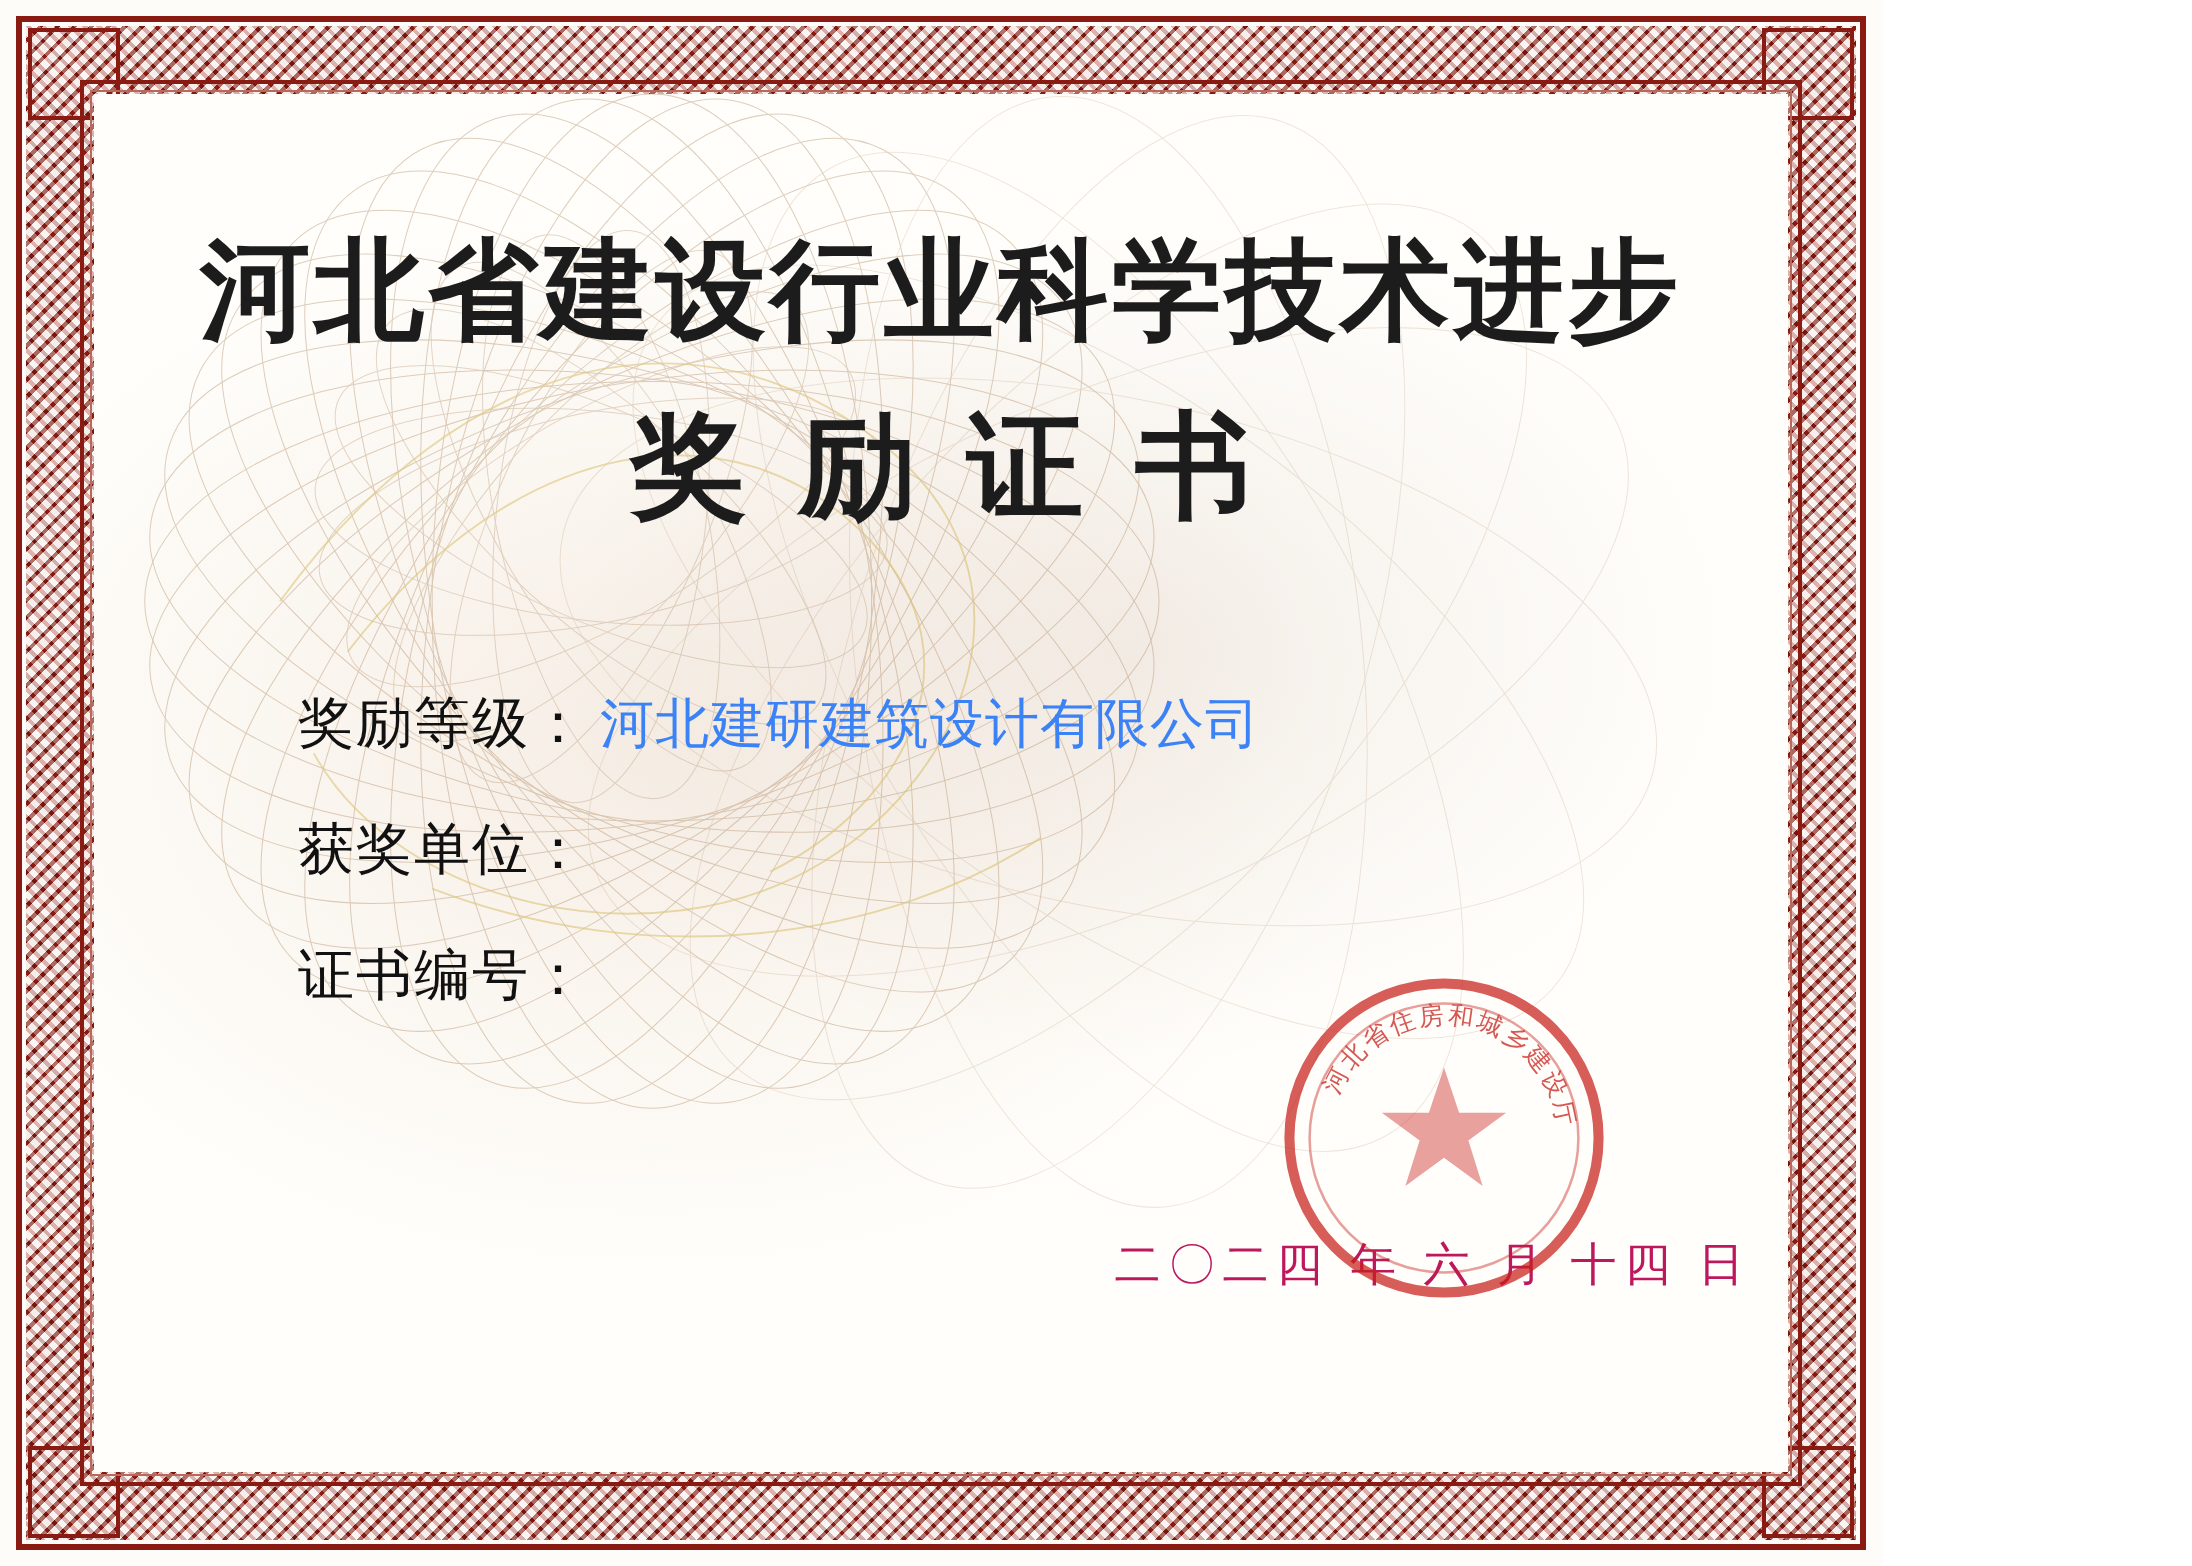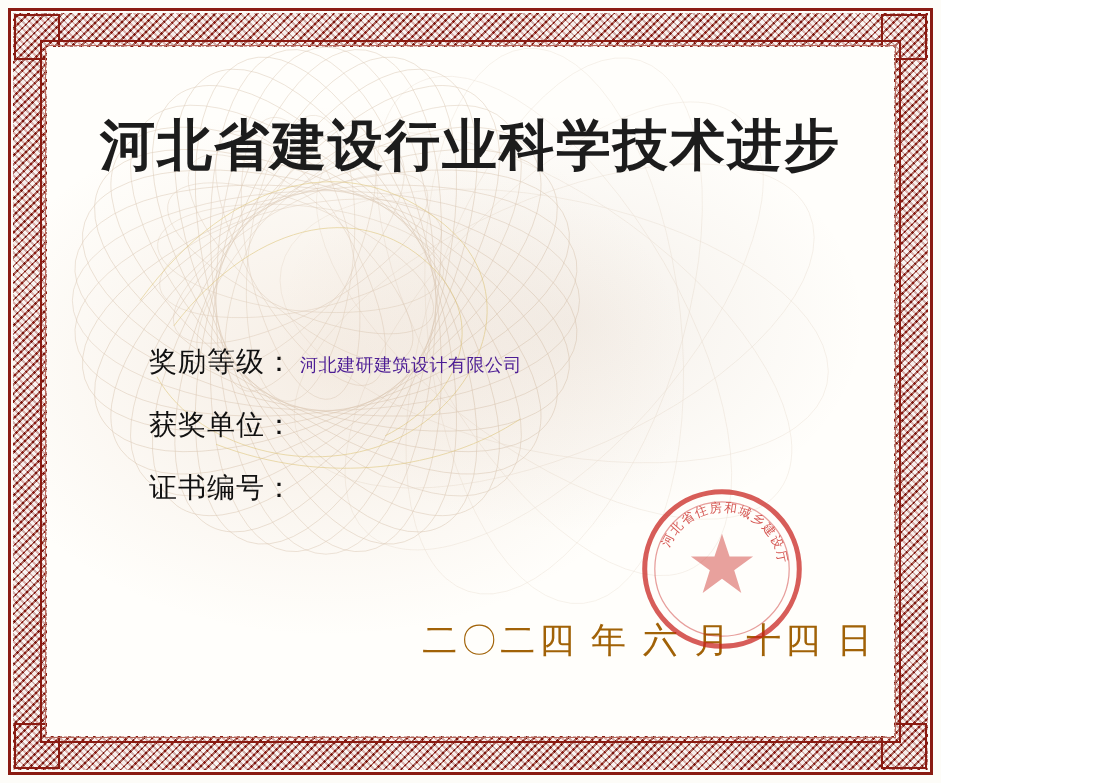--- a/index.html
+++ b/index.html
@@ -142,36 +142,36 @@
     font-size: 28px;
     color: #111;
     white-space: nowrap;
   }
   .field-label {
     font-size: 28px;
     color: #111;
     letter-spacing: 1px;
   }
   .field-value {
-    font-size: 18px;
-    color: #4c1d95;
+    font-size: 27px;
+    color: #3b82f6;
     margin-left: 6px;
     letter-spacing: 0.5px;
   }
   .field-value.numeric {
     font-family: "Liberation Serif", "DejaVu Serif", serif;
     letter-spacing: 1px;
   }
 
   .date-line {
     position: absolute;
     right: 18px;
     top: 570px;
-    font-size: 35px;
-    color: #a16207;
+    font-size: 23px;
+    color: #be185d;
     letter-spacing: 4px;
     white-space: nowrap;
   }
 
   
   .seal {
     position: absolute;
     left: 638px;
     top: 485px;
     width: 168px;
@@ -245,20 +245,21 @@
         <path d="M110,300 C220,150 360,120 470,210 C560,285 520,400 430,455 C330,515 180,480 130,390"></path>
         <path d="M150,330 C250,200 380,180 460,265 C525,335 480,420 400,460"></path>
         <path d="M200,470 C330,520 470,500 560,440"></path>
       </g>
     </svg>
   </div>
 
   <div class="content">
 
     <div class="title-main">河北省建设行业科学技术进步</div>
+    <div class="title-sub">奖励证书</div>
 
     <div class="fields">
 
       <div class="field-row">
         <span class="field-label">奖励等级：</span>
         <span class="field-value">河北建研建筑设计有限公司</span>
       </div>
 
       <div class="field-row">
         <span class="field-label">获奖单位：</span>

